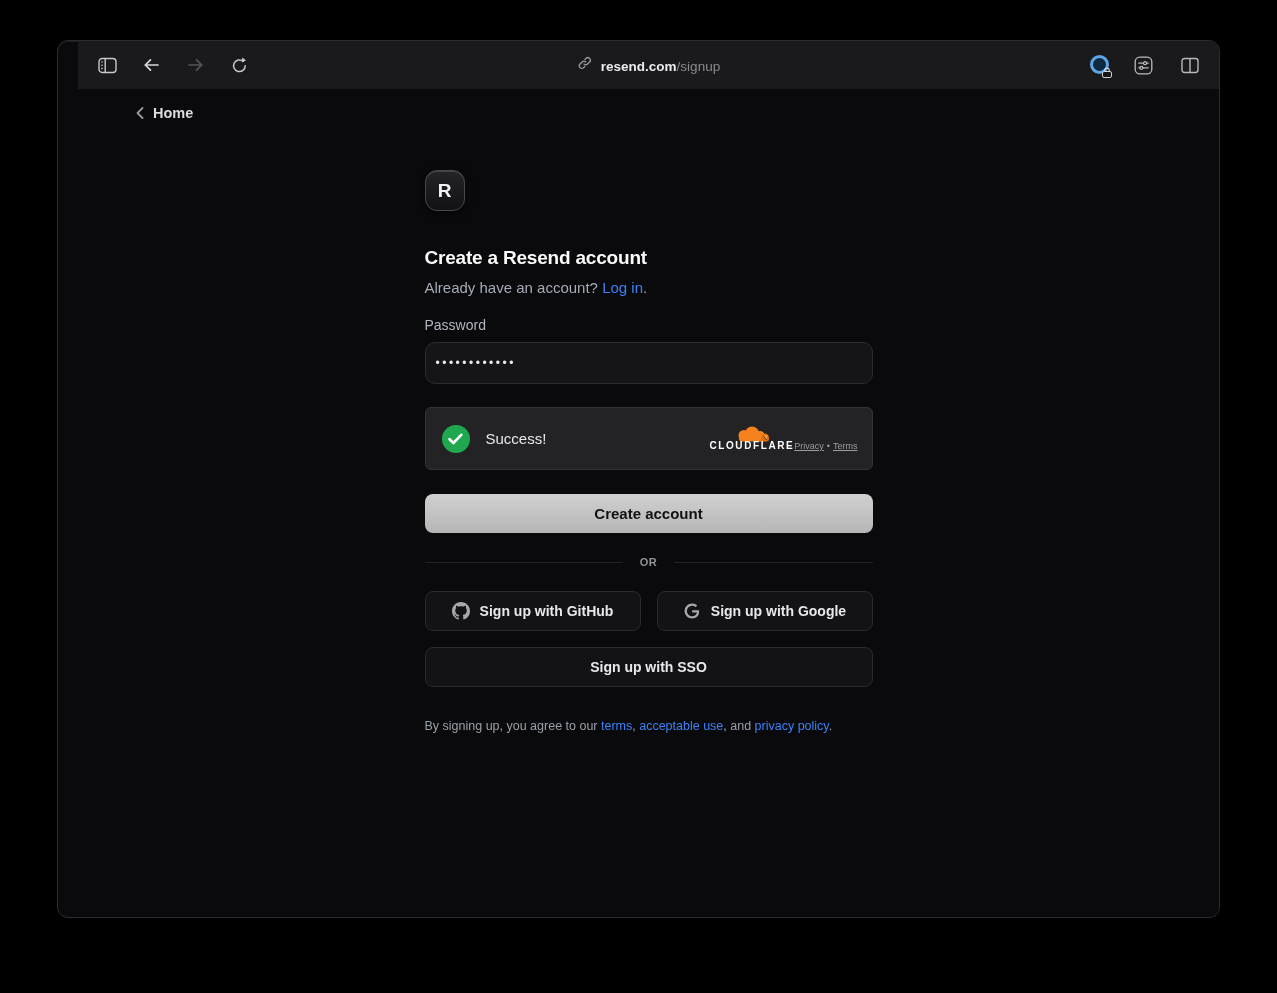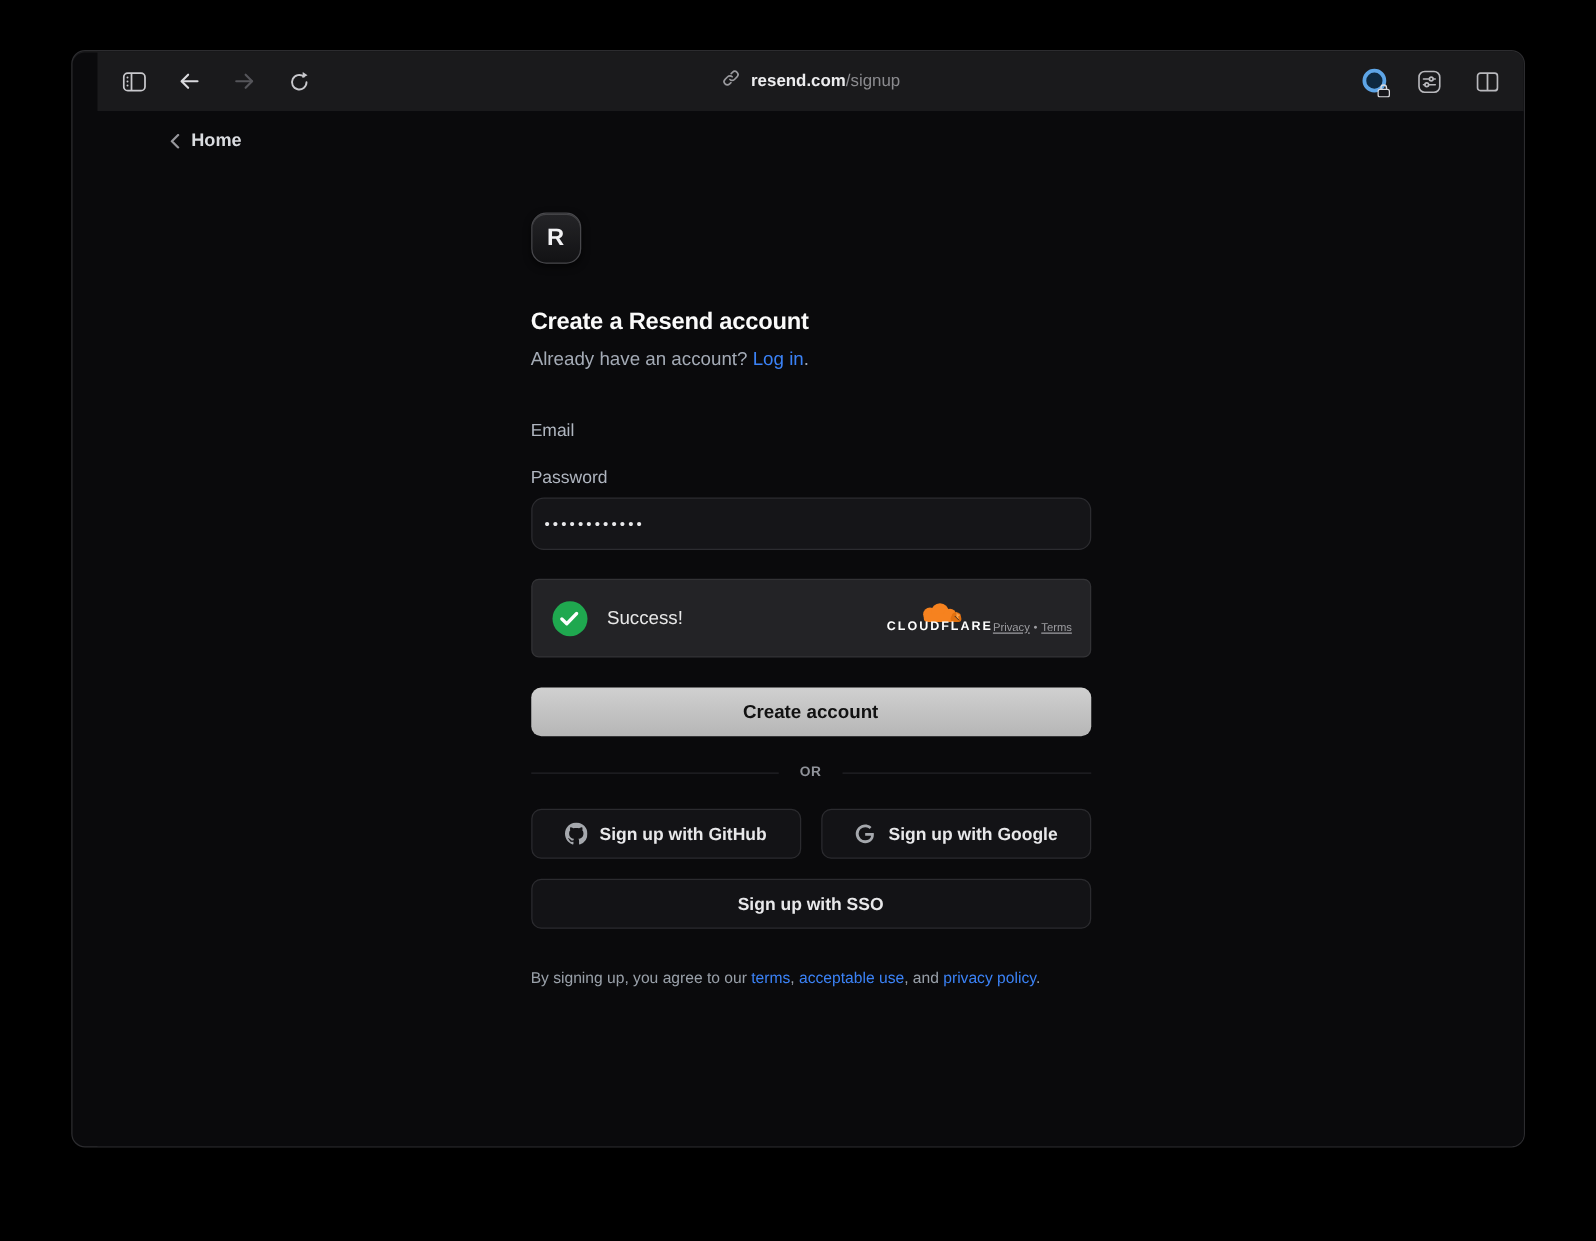--- a/index.html
+++ b/index.html
@@ -183,21 +183,20 @@
       <div class="content">
 
         <div class="app-logo">
           <span>R</span>
         </div>
 
         <div class="title">Create a Resend account</div>
 
         <div class="subtitle"><span>Already have an account? </span><a>Log in</a><span>.</span></div>
 
-        <div class="field-label">Email</div>
 
         <div class="field-label pw">Password</div>
         <div class="input-wrap">
           <input class="text-input pw-input" type="password" readonly="" value="••••••••••••" style="">
         </div>
 
         <div class="cf-widget">
           <div class="cf-check">
             <svg width="15" height="12" viewBox="0 0 15 12" fill="none" stroke="#fff" stroke-width="2.6" stroke-linecap="round" stroke-linejoin="round">
               <path d="M1.5 6.2 5.4 10 13.3 1.8"></path>

